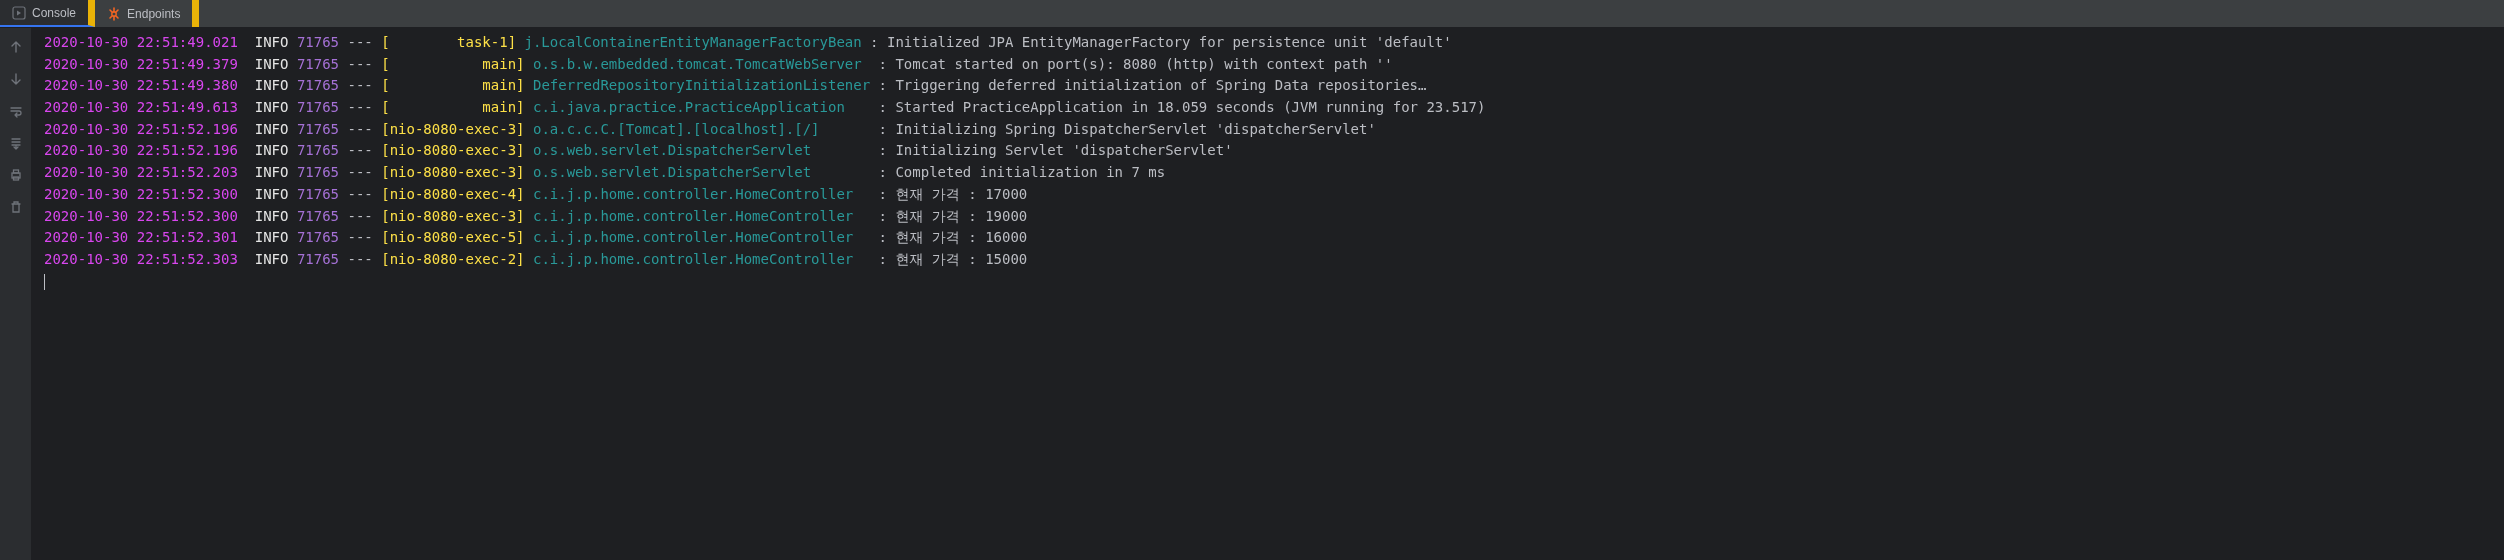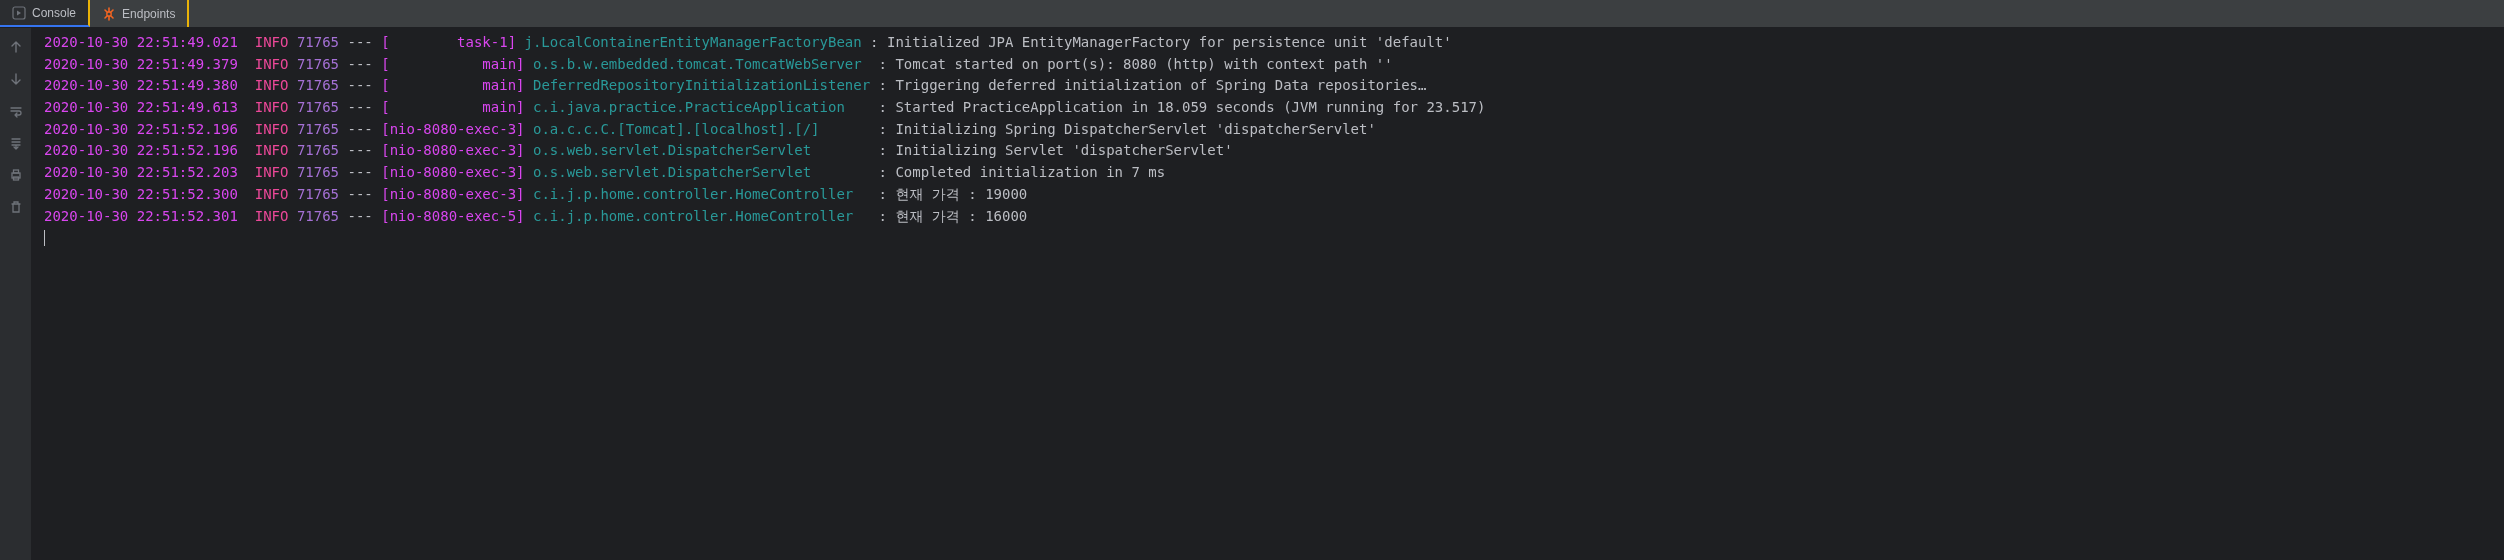--- a/index.html
+++ b/index.html
@@ -20,21 +20,21 @@
 }
 .tab {
   display: flex;
   align-items: center;
   gap: 6px;
   padding: 4px 12px;
   font-size: 12px;
   font-family: -apple-system, 'Segoe UI', sans-serif;
   color: #bcbec4;
   cursor: pointer;
-  border-right: 2px solid #eab308;
+  border-right: 7px solid #eab308;
 }
 .tab.active {
   background: #2b2d30;
   border-bottom: 2px solid #3574f0;
 }
 .tab-icon { display: inline-flex; }
 .main {
   display: flex;
   height: calc(100% - 28px);
 }
@@ -63,24 +63,24 @@
   padding: 4px 0;
   overflow: auto;
   font-size: 14px;
   line-height: 1.55;
 }
 .log-line {
   white-space: pre;
   padding: 0 12px;
 }
 .ts { color: #d946ef; }
-.level-info { color: #ec4899; }
+.level-info { color: #e5e5e5; }
 .pid { color: #a571d6; }
 .sep { color: #bcbec4; }
-.thread { color: #d946ef; text-align: right; }
+.thread { color: #fde047; text-align: right; }
 .logger { color: #299999; }
 .msg { color: #bcbec4; text-align: center; }
 .cursor-line {
   padding: 0 12px;
 }
 .caret {
   display: inline-block;
   width: 1px;
   height: 16px;
   background: #bcbec4;
@@ -148,17 +148,19 @@
   </div>
 
   <div class="log-area" id="log-area">
       <div class="log-line"><span class="ts">2020-10-30 22:51:49.021</span>  <span class="level-info">INFO </span><span class="pid">71765</span> <span class="sep">---</span> <span class="thread">[        task-1]</span> <span class="logger">j.LocalContainerEntityManagerFactoryBean</span> <span class="sep">:</span> <span class="msg">Initialized JPA EntityManagerFactory for persistence unit 'default'</span></div>
       <div class="log-line"><span class="ts">2020-10-30 22:51:49.379</span>  <span class="level-info">INFO </span><span class="pid">71765</span> <span class="sep">---</span> <span class="thread">[           main]</span> <span class="logger">o.s.b.w.embedded.tomcat.TomcatWebServer </span> <span class="sep">:</span> <span class="msg">Tomcat started on port(s): 8080 (http) with context path ''</span></div>
       <div class="log-line"><span class="ts">2020-10-30 22:51:49.380</span>  <span class="level-info">INFO </span><span class="pid">71765</span> <span class="sep">---</span> <span class="thread">[           main]</span> <span class="logger">DeferredRepositoryInitializationListener</span> <span class="sep">:</span> <span class="msg">Triggering deferred initialization of Spring Data repositories…</span></div>
       <div class="log-line"><span class="ts">2020-10-30 22:51:49.613</span>  <span class="level-info">INFO </span><span class="pid">71765</span> <span class="sep">---</span> <span class="thread">[           main]</span> <span class="logger">c.i.java.practice.PracticeApplication   </span> <span class="sep">:</span> <span class="msg">Started PracticeApplication in 18.059 seconds (JVM running for 23.517)</span></div>
       <div class="log-line"><span class="ts">2020-10-30 22:51:52.196</span>  <span class="level-info">INFO </span><span class="pid">71765</span> <span class="sep">---</span> <span class="thread">[nio-8080-exec-3]</span> <span class="logger">o.a.c.c.C.[Tomcat].[localhost].[/]      </span> <span class="sep">:</span> <span class="msg">Initializing Spring DispatcherServlet 'dispatcherServlet'</span></div>
       <div class="log-line"><span class="ts">2020-10-30 22:51:52.196</span>  <span class="level-info">INFO </span><span class="pid">71765</span> <span class="sep">---</span> <span class="thread">[nio-8080-exec-3]</span> <span class="logger">o.s.web.servlet.DispatcherServlet       </span> <span class="sep">:</span> <span class="msg">Initializing Servlet 'dispatcherServlet'</span></div>
       <div class="log-line"><span class="ts">2020-10-30 22:51:52.203</span>  <span class="level-info">INFO </span><span class="pid">71765</span> <span class="sep">---</span> <span class="thread">[nio-8080-exec-3]</span> <span class="logger">o.s.web.servlet.DispatcherServlet       </span> <span class="sep">:</span> <span class="msg">Completed initialization in 7 ms</span></div>
+      <div class="log-line"><span class="ts">2020-10-30 22:51:52.300</span>  <span class="level-info">INFO </span><span class="pid">71765</span> <span class="sep">---</span> <span class="thread">[nio-8080-exec-4]</span> <span class="logger">c.i.j.p.home.controller.HomeController  </span> <span class="sep">:</span> <span class="msg">현재 가격 : 17000</span></div>
       <div class="log-line"><span class="ts">2020-10-30 22:51:52.300</span>  <span class="level-info">INFO </span><span class="pid">71765</span> <span class="sep">---</span> <span class="thread">[nio-8080-exec-3]</span> <span class="logger">c.i.j.p.home.controller.HomeController  </span> <span class="sep">:</span> <span class="msg">현재 가격 : 19000</span></div>
       <div class="log-line"><span class="ts">2020-10-30 22:51:52.301</span>  <span class="level-info">INFO </span><span class="pid">71765</span> <span class="sep">---</span> <span class="thread">[nio-8080-exec-5]</span> <span class="logger">c.i.j.p.home.controller.HomeController  </span> <span class="sep">:</span> <span class="msg">현재 가격 : 16000</span></div>
+      <div class="log-line"><span class="ts">2020-10-30 22:51:52.303</span>  <span class="level-info">INFO </span><span class="pid">71765</span> <span class="sep">---</span> <span class="thread">[nio-8080-exec-2]</span> <span class="logger">c.i.j.p.home.controller.HomeController  </span> <span class="sep">:</span> <span class="msg">현재 가격 : 15000</span></div>
       <div class="cursor-line"><span class="caret"></span></div>
     </div>
 </div>
 
 </body></html>

